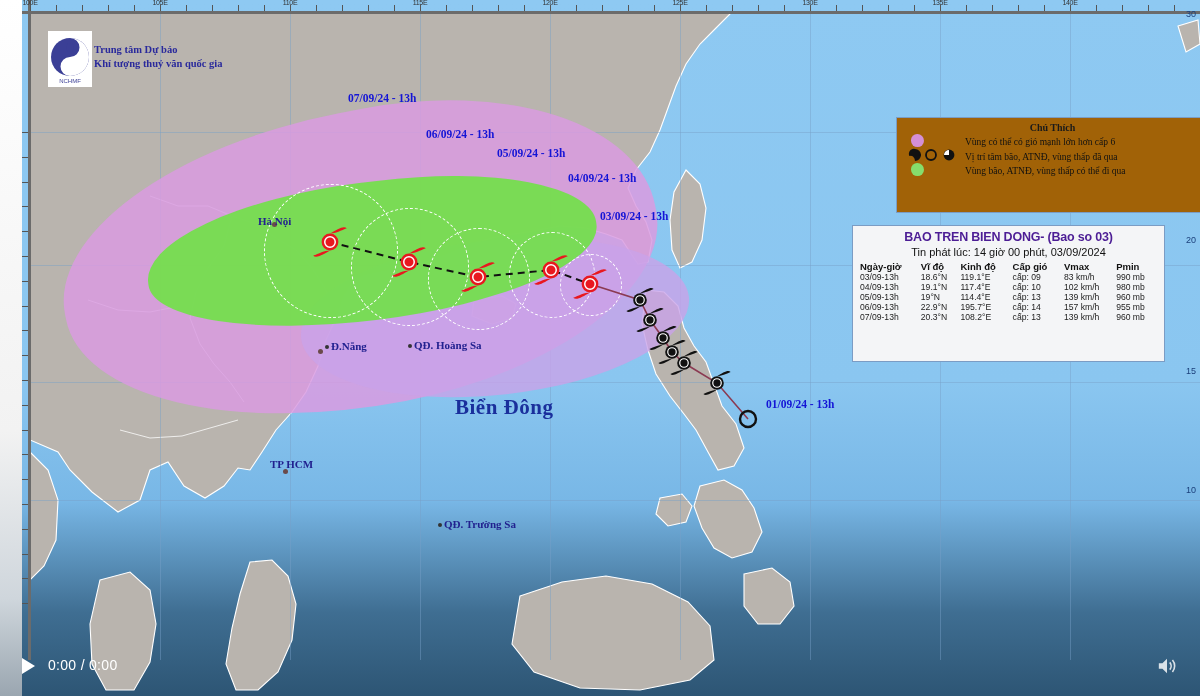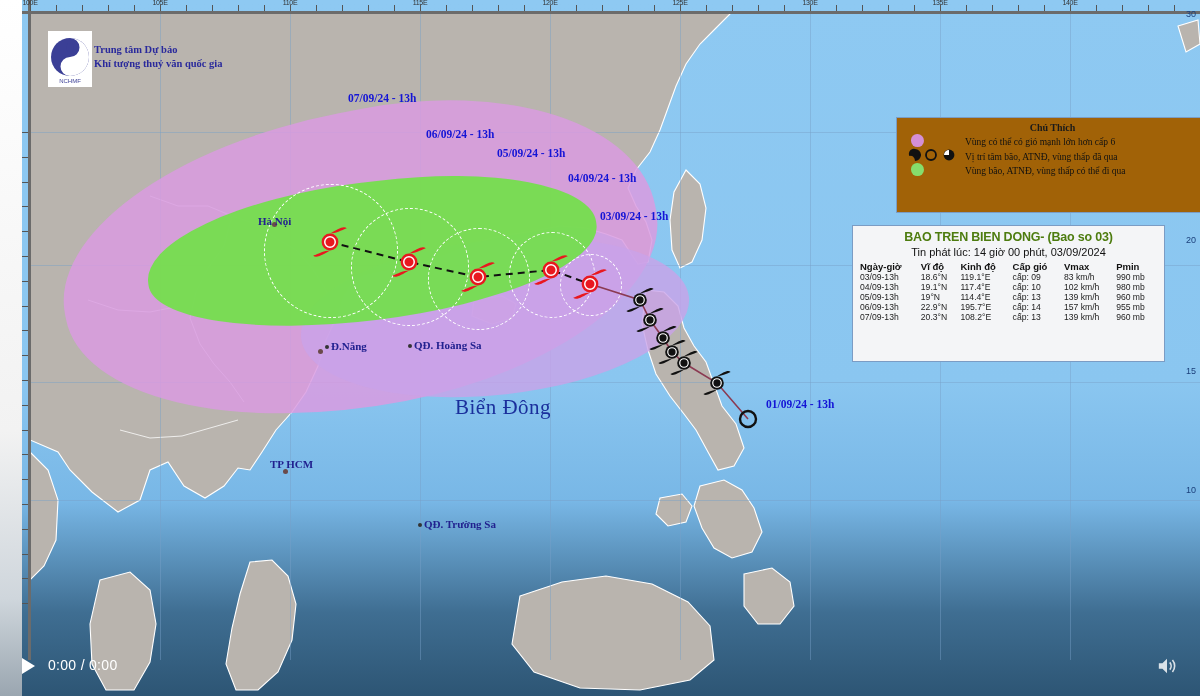--- a/index.html
+++ b/index.html
@@ -35,21 +35,21 @@
      border-radius:50% 48% 52% 50% / 54% 50% 50% 46%;transform:rotate(-7deg);}
   .cone{position:absolute;border:1.6px dashed #ffffff;border-radius:50%;}
   svg.landsvg{position:absolute;left:0;top:0;width:1200px;height:696px;}
 
   
   .place{position:absolute;color:#21218f;font-weight:bold;font-size:11px;
          font-family:"Liberation Serif",serif;white-space:nowrap;}
   .place .dot{display:inline-block;width:4px;height:4px;border-radius:50%;background:#333;
               vertical-align:middle;margin-right:2px;}
   .citydot{position:absolute;width:5px;height:5px;border-radius:50%;background:#6a4a4a;}
-  .seaname{position:absolute;color:#1a2f9c;font-weight:normal;font-size:21px;
+  .seaname{position:absolute;color:#1a2f9c;font-weight:bold;font-size:21px;
            font-family:"Liberation Serif",serif;letter-spacing:.5px;}
   .dlabel{position:absolute;color:#1414d6;font-weight:bold;font-size:11.5px;
           font-family:"Liberation Serif",serif;white-space:nowrap;}
 
   
   #logo{position:absolute;left:48px;top:31px;}
   #logo .mark{position:absolute;left:0;top:0;width:44px;height:56px;background:#fff;}
   #logo .txt{position:absolute;left:46px;top:12px;color:#2a2a9c;font-weight:bold;
              font-size:10.5px;line-height:14px;font-family:"Liberation Serif",serif;white-space:nowrap;}
 
@@ -59,21 +59,21 @@
   #legend .ttl{text-align:center;font-size:10px;font-weight:bold;color:#1a1a1a;margin-top:4px;
                font-family:"Liberation Serif",serif;}
   #legend .row{display:flex;align-items:flex-end;margin:1px 0 0 10px;}
   #legend .row .sw{width:58px;display:flex;align-items:center;gap:3px;}
   #legend .row .tx{font-size:9.5px;color:#111;font-family:"Liberation Serif",serif;white-space:nowrap;}
   .blob{width:13px;height:13px;border-radius:48% 52% 50% 50%;display:inline-block;margin-left:4px;}
 
   
   #info{position:absolute;left:852px;top:225px;width:313px;height:137px;background:#f4f5f7;
         border:1.4px solid #7b9cc4;box-sizing:border-box;padding:4px 6px;}
-  #info .h1{text-align:center;font-size:12.5px;font-weight:bold;color:#4d7c0f;
+  #info .h1{text-align:center;font-size:12.5px;font-weight:bold;color:#4c1d95;
             font-family:"Liberation Sans",sans-serif;letter-spacing:-.2px;}
   #info .h2{text-align:center;font-size:11px;color:#111;margin-top:2px;
             font-family:"Liberation Sans",sans-serif;}
   #info table{width:100%;border-collapse:collapse;margin-top:3px;}
   #info th{font-size:9.5px;font-weight:bold;color:#111;text-align:left;padding:0 1px;
            font-family:"Liberation Sans",sans-serif;}
   #info td{font-size:8.6px;color:#222;padding:0 1px;white-space:nowrap;
            font-family:"Liberation Sans",sans-serif;}
 
   
@@ -248,21 +248,21 @@
     <div class="citydot" style="left:283px;top:469px;"></div>
 
     <div class="place" style="left:258px;top:215px">Hà Nội</div>
     <div class="place" style="left:325px;top:340px">
       <span class="dot"></span><span>Đ.Nẵng</span>
     </div>
     <div class="place" style="left:408px;top:339px">
       <span class="dot"></span><span>QĐ. Hoàng Sa</span>
     </div>
     <div class="place" style="left:270px;top:458px">TP HCM</div>
-    <div class="place" style="left:418px;top:518px">
+    <div class="place" style="left:438px;top:518px">
       <span class="dot"></span><span>QĐ. Trường Sa</span>
     </div>
 
     <div class="seaname" style="left:455px;top:395px">Biển Đông</div>
 
     <div class="dlabel" style="left:348px;top:92px">07/09/24 - 13h</div>
     <div class="dlabel" style="left:426px;top:128px">06/09/24 - 13h</div>
     <div class="dlabel" style="left:497px;top:147px">05/09/24 - 13h</div>
     <div class="dlabel" style="left:568px;top:172px">04/09/24 - 13h</div>
     <div class="dlabel" style="left:600px;top:210px">03/09/24 - 13h</div>

